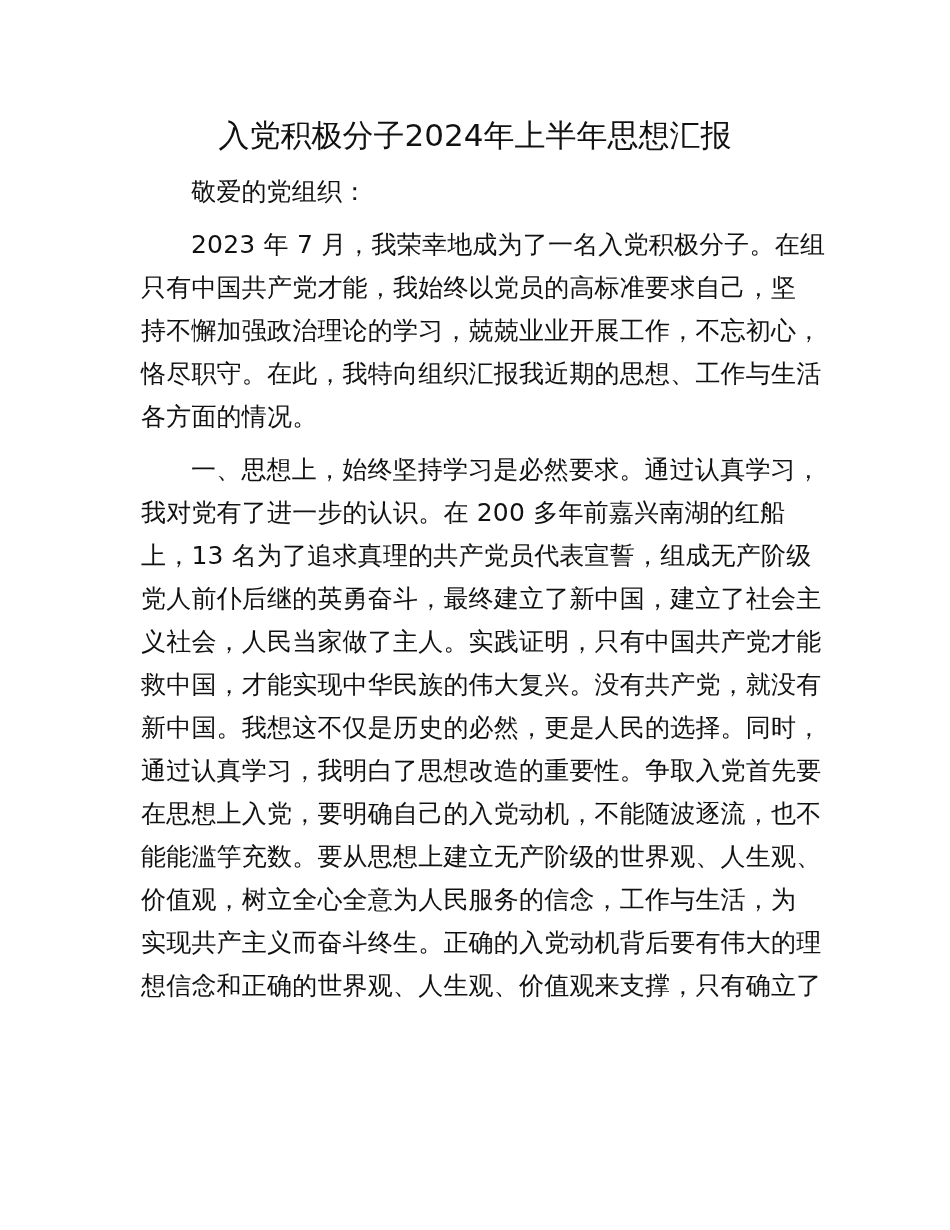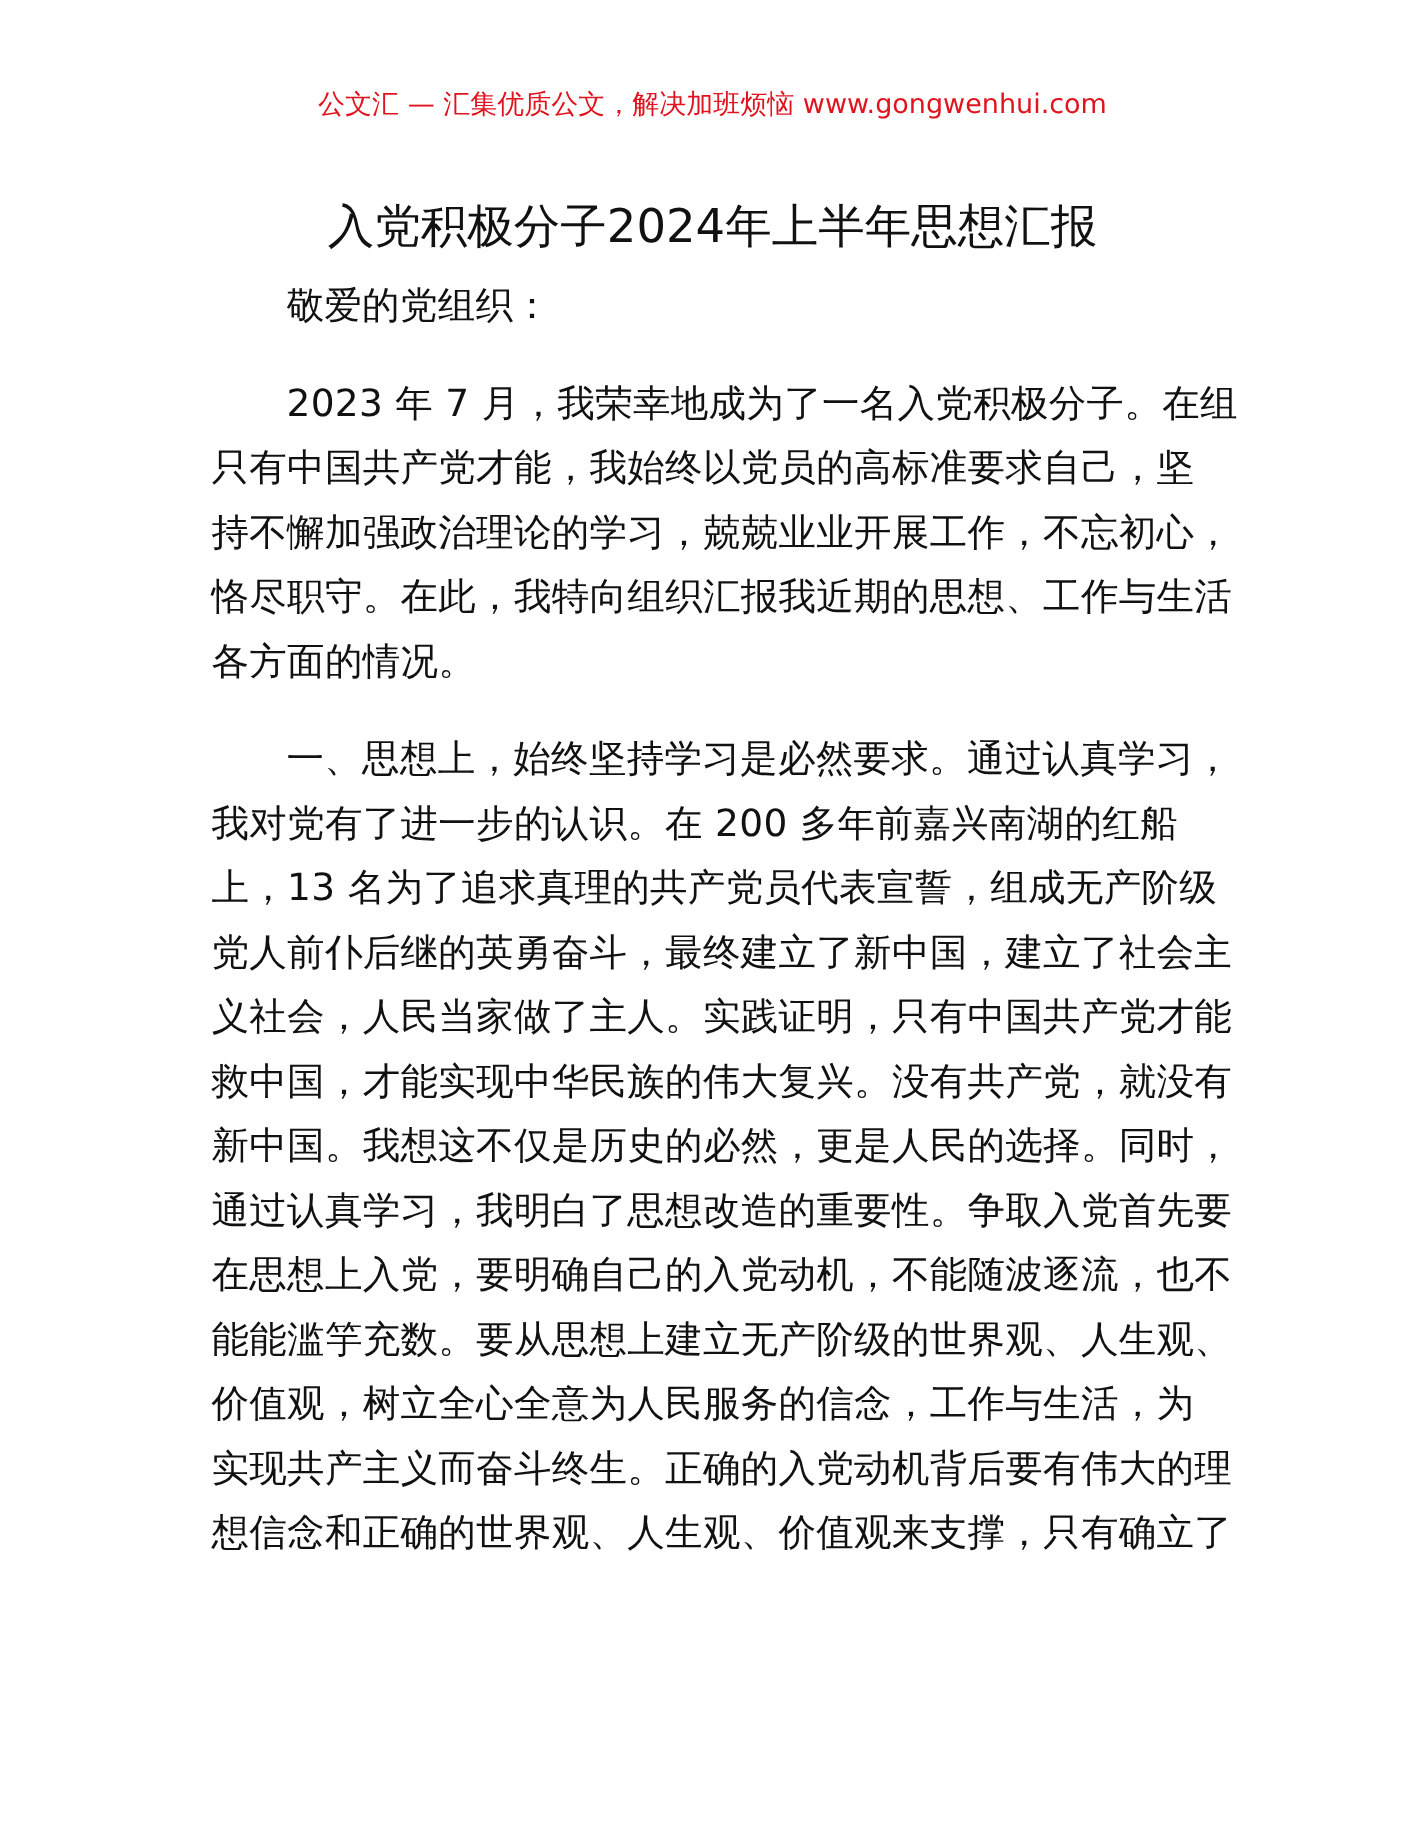--- a/index.html
+++ b/index.html
@@ -36,44 +36,42 @@
     .title {
       position: absolute;
       left: 0;
       top: 113px;
       width: 950px;
       text-align: center;
       font-size: 31px;
       line-height: 44px;
       color: #111111;
       white-space: nowrap;
-      margin-top: 16px;
     }
     .body-text {
       position: absolute;
       left: 141px;
       top: 170px;
       width: 672px;
     }
     .line {
       font-size: 25px;
       height: 43px;
       line-height: 43px;
       white-space: nowrap;
       letter-spacing: 0.2px;
     }
-    .line.indent { padding-left: 50px; margin-top: 12px; }
+    .line.indent { padding-left: 50px; }
     .gap { height: 10px; }
   </style>
 </head>
 <body>
 
 <div class="page">
 
-  <div class="banner">公文汇 — 汇集优质公文，解决加班烦恼 www.gongwenhui.com</div>
 
   <div class="title">入党积极分子2024年上半年思想汇报</div>
 
   <div class="body-text">
     <div class="line indent">敬爱的党组织：</div>
     <div class="gap"></div>
 
     <div>
       <div class="line indent">2023 年 7 月，我荣幸地成为了一名入党积极分子。在组</div>
       <div class="line">只有中国共产党才能，我始终以党员的高标准要求自己，坚</div>

